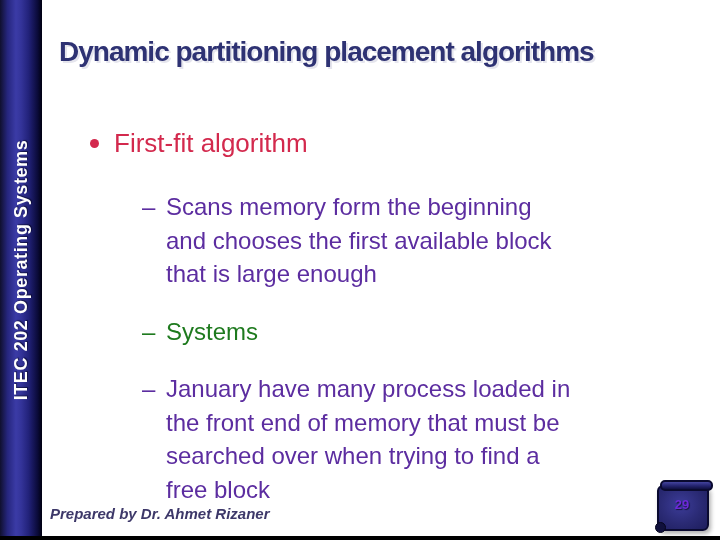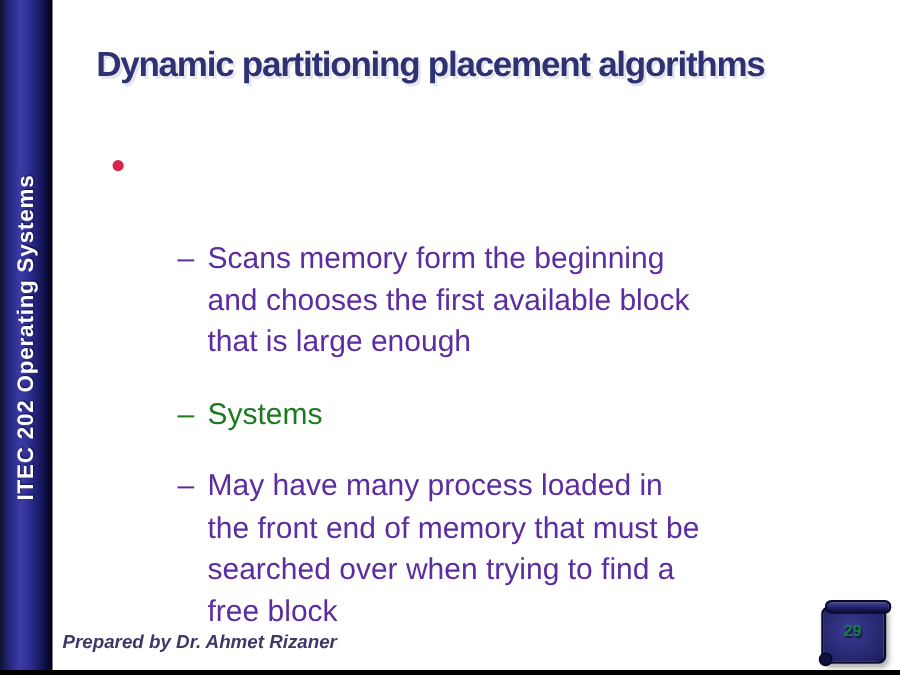--- a/index.html
+++ b/index.html
@@ -21,21 +21,21 @@
   .sidebar-text{
     position:absolute;left:50%;top:50%;
     transform:translate(-50%,-50%) rotate(-90deg);
     white-space:nowrap;
     color:#ffffff;font-weight:bold;font-size:18px;letter-spacing:.6px;
     text-shadow:1px 1px 1px rgba(0,0,20,.55);
   }
 
   
   .title{
-    position:absolute;left:77px;top:36px;margin:0;
+    position:absolute;left:59px;top:36px;margin:0;
     width:640px;
     font-size:28px;font-weight:bold;letter-spacing:-1px;
     color:var(--title-navy,#2e3273);
     text-shadow:2px 2px 0 rgba(160,160,190,.28);
   }
 
   
   .bullet-line{
     position:absolute;left:90px;top:128px;
     display:flex;align-items:center;
@@ -84,21 +84,21 @@
     background:linear-gradient(180deg,#44449e 0%, #23236e 55%, #101040 100%);
     border:2px solid #0a0a30;border-radius:5px;
     box-sizing:border-box;
   }
   .scroll-knob{
     position:absolute;left:-2px;bottom:-2px;width:9px;height:9px;
     background:#10103c;border:1px solid #05051d;border-radius:50%;
   }
   .page-num{
     position:absolute;left:0;right:6px;top:17px;text-align:center;
-    color:#15803d;font-weight:bold;font-size:13px;
+    color:#6d28d9;font-weight:bold;font-size:13px;
     text-shadow:1px 1px 1px rgba(0,0,0,.6);
   }
 
   
   .bottom-strip{
     position:absolute;left:0;bottom:0;width:100%;height:4px;background:#000000;
   }
 </style>
 </head>
 <body>
@@ -106,36 +106,37 @@
 <div class="slide">
 
   <div class="sidebar-bar">
     <span class="sidebar-text">ITEC 202 Operating Systems</span>
   </div>
 
   <h1 class="title">Dynamic partitioning placement algorithms</h1>
 
   <div class="bullet-line">
     <span class="bullet-dot"></span>
+    <span class="bullet-text">First-fit algorithm</span>
   </div>
 
   <div class="sub-bullets">
     <div class="sub-bullet purple">
       <span class="dash">–</span>
       <div class="sub-text">Scans memory form the beginning
 and chooses the first available block
 that is large enough</div>
     </div>
     <div class="sub-bullet green">
       <span class="dash">–</span>
       <div class="sub-text">Systems</div>
     </div>
     <div class="sub-bullet purple">
       <span class="dash">–</span>
-      <div class="sub-text">May have many process loaded in
+      <div class="sub-text">January have many process loaded in
 the front end of memory that must be
 searched over when trying to find a
 free block</div>
     </div>
   </div>
 
   <div class="footer">Prepared by Dr. Ahmet Rizaner</div>
 
   <div class="page-scroll">
     <div class="scroll-body"></div>

